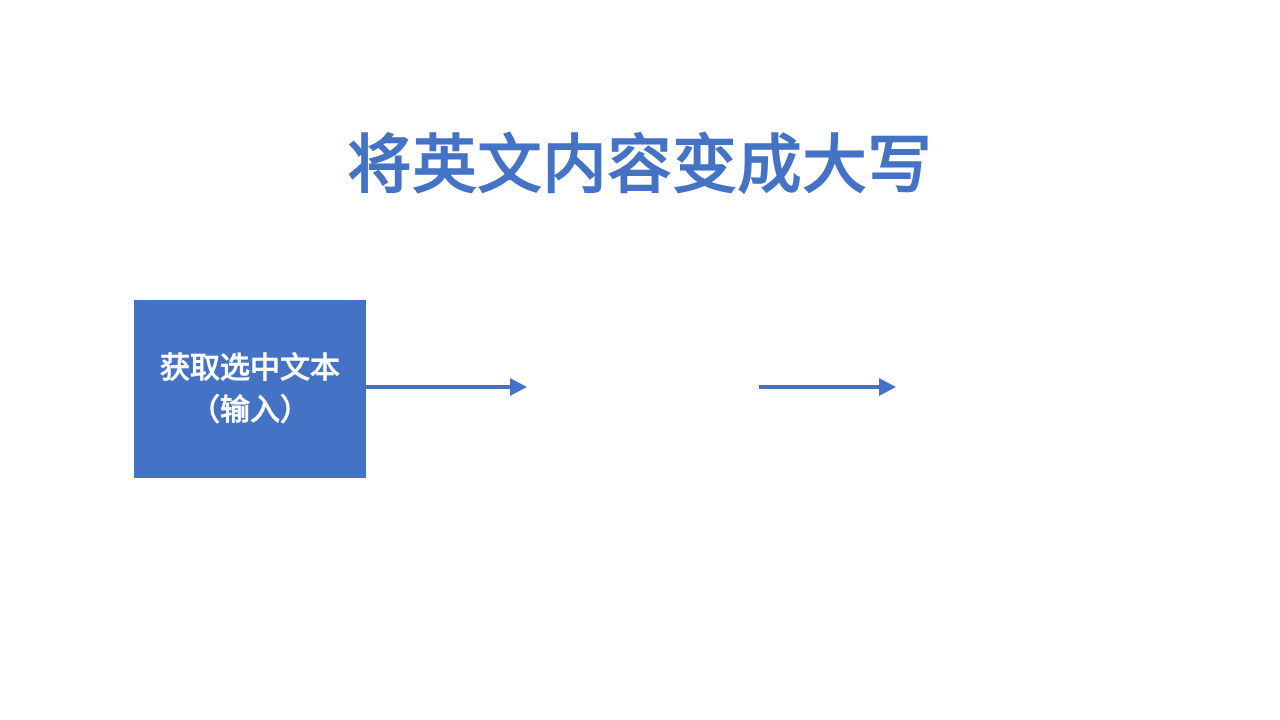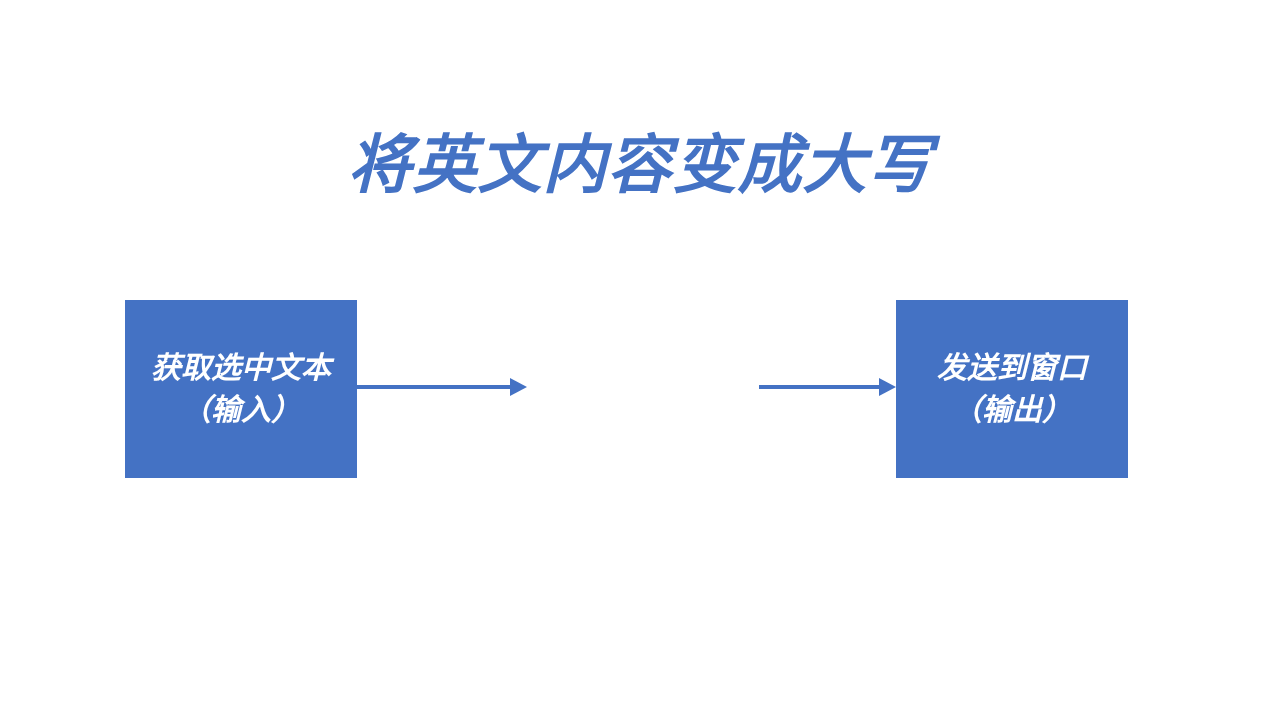--- a/index.html
+++ b/index.html
@@ -1,21 +1,21 @@
 <!DOCTYPE html>
 <html lang="zh-CN" style="--accent: #4472C4; --box-fill: #4472C4; --box-text: #ffffff; --background: #ffffff;"><head>
 <meta charset="utf-8">
 <style>
   :root{
     --accent:#4472C4;
     --box-fill:#4472C4;
     --box-text:#ffffff;
     --background:#ffffff;
   }
-  *{margin:0;padding:0;box-sizing:border-box;font-style:italic;}
+  *{margin:0;padding:0;box-sizing:border-box;}
   html,body{width:1280px;height:720px;overflow:hidden;}
   body{
     background:var(--background);
     font-family:"Liberation Sans","DejaVu Sans",sans-serif;
   }
   .slide{
     position:relative;
     width:1280px;height:720px;
     background:var(--background);
   }
@@ -38,21 +38,21 @@
     color:var(--box-text);
     display:flex;
     align-items:center;
     justify-content:center;
     text-align:center;
     font-size:30px;
     line-height:42px;
     font-weight:bold;
     white-space:pre-line;
   }
-  .flow-step.step-1{left:125px;}
+  .flow-step.step-1{left:134px;}
   .flow-step.step-2{left:527px;}
   .flow-step.step-3{left:896px;}
   .arrow{
     position:absolute;
     top:378px;
     height:18px;
     display:flex;
     align-items:center;
   }
   .arrow.arrow-1{left:355px;width:172px;}
@@ -84,16 +84,14 @@
     <div class="arrow-shaft"></div>
     <div class="arrow-head"></div>
   </div>
 
 
   <div class="arrow arrow-2">
     <div class="arrow-shaft"></div>
     <div class="arrow-head"></div>
   </div>
 
-  <div class="flow-step step-3">发送到窗口
-（输出）</div>
 
 </div>
 
 </body></html>

